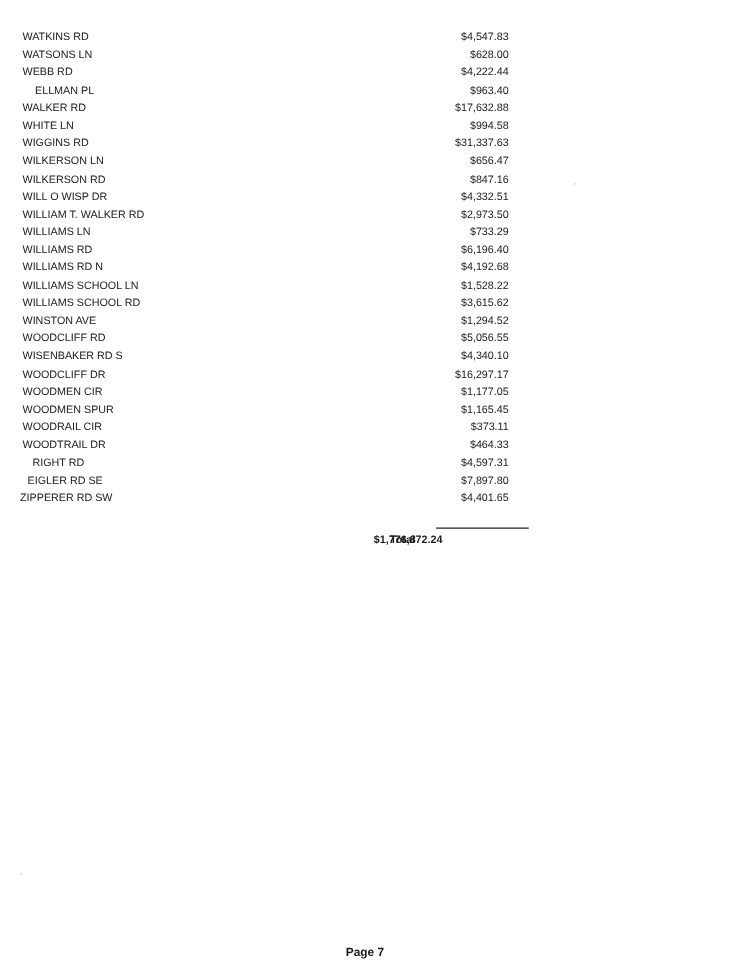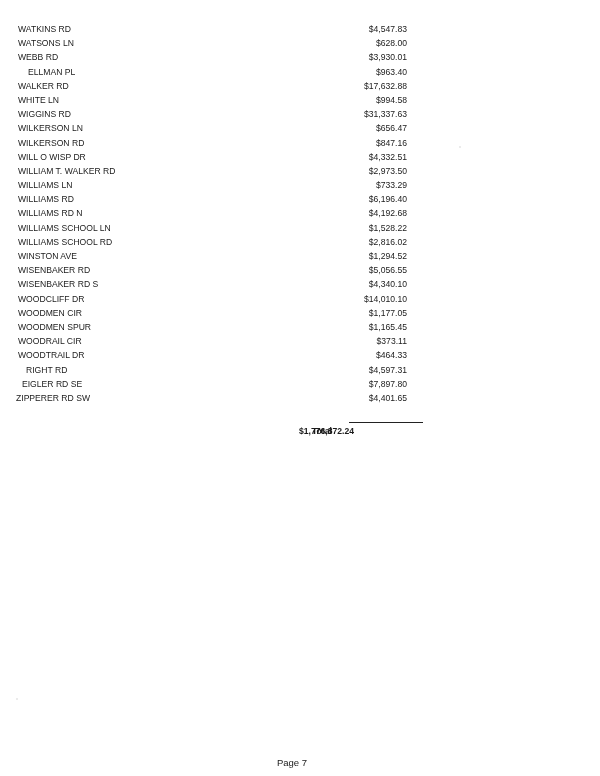--- a/index.html
+++ b/index.html
@@ -9,38 +9,38 @@
     }
     .rows { position: absolute; left: 0; top: 22px; width: 584px; }
     .row { position: relative; height: 14.2px; font-size: 8.6px; line-height: 14.2px; }
     .row .name { position: absolute; left: 18px; white-space: nowrap; }
     .row .amount { position: absolute; right: 177px; white-space: nowrap; text-align: center; }
     .total-row { position: absolute; top: 424px; left: 0; width: 531px; height: 14px; font-size: 8.6px; font-weight: bold; line-height: 14px; }
     .total-row .label { position: absolute; left: 312px; }
     .total-row .amount { position: absolute; right: 177px; }
     .total-rule { position: absolute; top: 422px; left: 349px; width: 74px; height: 1px; background: #222; }
     .footer { position: absolute; top: 757px; left: 0; width: 600px; text-align: center; font-size: 9.5px; }
-    .footer span { position: relative; left: -8px; }
+    .footer span { position: relative; left: -8px; font-weight: bold; }
     .speck { position: absolute; width: 2px; height: 2px; background: #e4e4e4; border-radius: 1px; }
   </style>
 </head>
 <body>
 
 <div class="rows">
   <div class="row">
       <span class="name">WATKINS RD</span>
       <span class="amount">$4,547.83</span>
     </div>
   <div class="row">
       <span class="name">WATSONS LN</span>
       <span class="amount">$628.00</span>
     </div>
   <div class="row">
       <span class="name">WEBB RD</span>
-      <span class="amount">$3,930.01</span>
+      <span class="amount">$4,222.44</span>
     </div>
   <div class="row">
       <span class="name" style="left:28px">ELLMAN PL</span>
       <span class="amount">$963.40</span>
     </div>
   <div class="row">
       <span class="name">WALKER RD</span>
       <span class="amount">$17,632.88</span>
     </div>
   <div class="row">
@@ -78,37 +78,37 @@
   <div class="row">
       <span class="name">WILLIAMS RD N</span>
       <span class="amount">$4,192.68</span>
     </div>
   <div class="row">
       <span class="name">WILLIAMS SCHOOL LN</span>
       <span class="amount">$1,528.22</span>
     </div>
   <div class="row">
       <span class="name">WILLIAMS SCHOOL RD</span>
-      <span class="amount">$2,816.02</span>
+      <span class="amount">$3,615.62</span>
     </div>
   <div class="row">
       <span class="name">WINSTON AVE</span>
       <span class="amount">$1,294.52</span>
     </div>
   <div class="row">
-      <span class="name">WISENBAKER RD</span>
+      <span class="name">WOODCLIFF RD</span>
       <span class="amount">$5,056.55</span>
     </div>
   <div class="row">
       <span class="name">WISENBAKER RD S</span>
       <span class="amount">$4,340.10</span>
     </div>
   <div class="row">
       <span class="name">WOODCLIFF DR</span>
-      <span class="amount">$14,010.10</span>
+      <span class="amount">$16,297.17</span>
     </div>
   <div class="row">
       <span class="name">WOODMEN CIR</span>
       <span class="amount">$1,177.05</span>
     </div>
   <div class="row">
       <span class="name">WOODMEN SPUR</span>
       <span class="amount">$1,165.45</span>
     </div>
   <div class="row">

